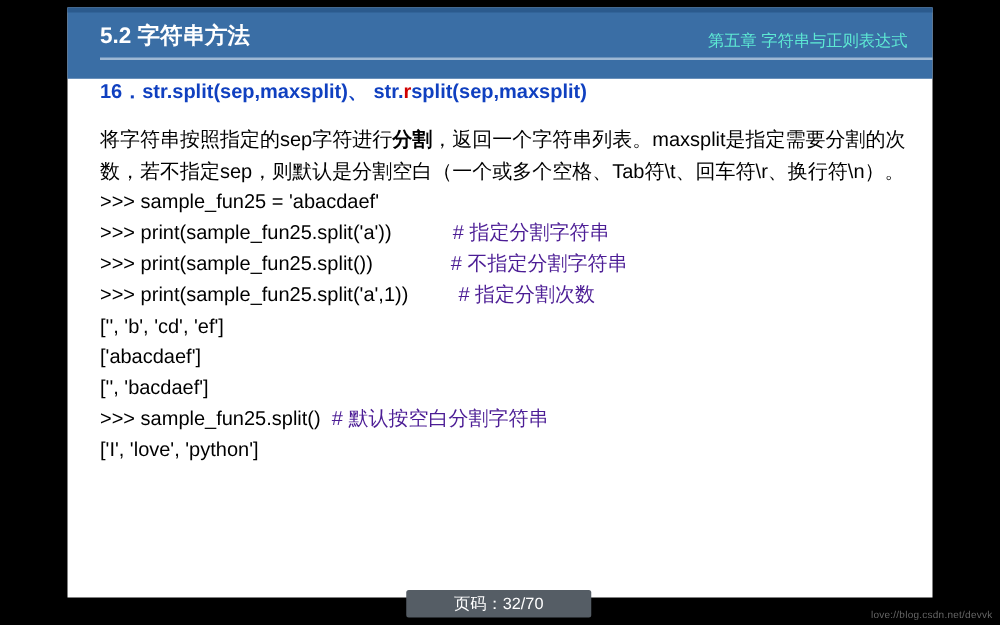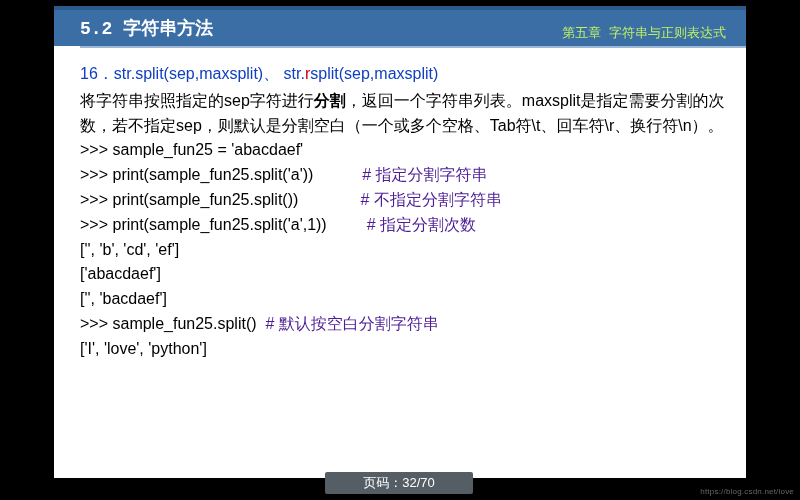--- a/index.html
+++ b/index.html
@@ -1,24 +1,24 @@
 <!DOCTYPE html>
 <html><head>
 <meta charset="utf-8">
 <style>
   * { margin: 0; padding: 0; box-sizing: border-box; }
   html, body { width: 800px; height: 500px; background: #000; font-family: "Microsoft YaHei", Arial, sans-serif; overflow: hidden; }
   .stage { position: relative; width: 800px; height: 500px; background: #000; }
   .slide { position: absolute; left: 54px; top: 6px; width: 692px; height: 472px; background: #fff; }
-  .header { position: relative; background: #3a6ea5; height: 40px; width: 100%; font-family: Liberation Mono, monospace; }
+  .header { position: relative; background: #3a6ea5; height: 57px; width: 100%; }
   .hstripe { position: absolute; left: 0; top: 0; width: 100%; height: 4px; background: #2b5a8d; }
   .htitle { position: absolute; left: 26px; top: 4px; right: 0; height: 38px; display: flex; align-items: center; color: #fff; font-weight: bold; font-size: 18px; border-bottom: 2px solid #9db8d4; }
-  .hsub { position: absolute; right: 20px; top: 18px; color: #bef264; font-size: 13px; }
+  .hsub { position: absolute; right: 20px; top: 18px; color: #5eead4; font-size: 13px; }
   .body { position: absolute; left: 26px; right: 10px; top: 56px; bottom: 6px; font-size: 16px; line-height: 1.55; color: #000; }
-  .title-line { color: #1040c0; font-weight: normal; margin-bottom: 2px; }
+  .title-line { color: #1040c0; font-weight: bold; margin-bottom: 14px; }
   .title-line .r { color: #d00000; }
   .desc { color: #000; }
   .desc b { font-weight: bold; }
   .row { white-space: pre; }
   .cmt { color: #4c1d95; }
   .pager { position: absolute; left: 325px; bottom: 6px; width: 148px; height: 22px; background: #555d65; color: #fff; font-size: 13px; display: flex; align-items: center; justify-content: center; border-radius: 2px; }
   .wm { position: absolute; right: 6px; bottom: 4px; color: #666; font-size: 8px; letter-spacing: 0.2px; }
 </style>
 </head>
 <body>
@@ -42,14 +42,14 @@
       <div class="row"><span>&gt;&gt;&gt; print(sample_fun25.split())</span>              <span class="cmt"># 不指定分割字符串</span></div>
       <div class="row"><span>&gt;&gt;&gt; print(sample_fun25.split('a',1))</span>         <span class="cmt"># 指定分割次数</span></div>
       <div class="row">['', 'b', 'cd', 'ef']</div>
       <div class="row">['abacdaef']</div>
       <div class="row">['', 'bacdaef']</div>
       <div class="row"><span>&gt;&gt;&gt; sample_fun25.split()  </span><span class="cmt"># 默认按空白分割字符串</span></div>
       <div class="row">['I', 'love', 'python']</div>
     </div>
   </div>
   <div class="pager">页码：32/70</div>
-  <div class="wm">https://blog.csdn.net/love</div>
+  <div class="wm">love://blog.csdn.net/devvk</div>
 </div>
 
 </body></html>

